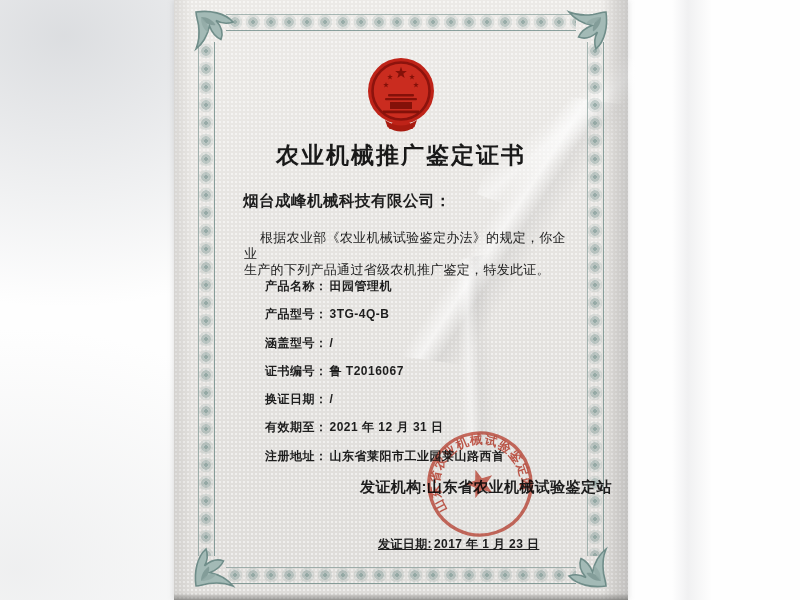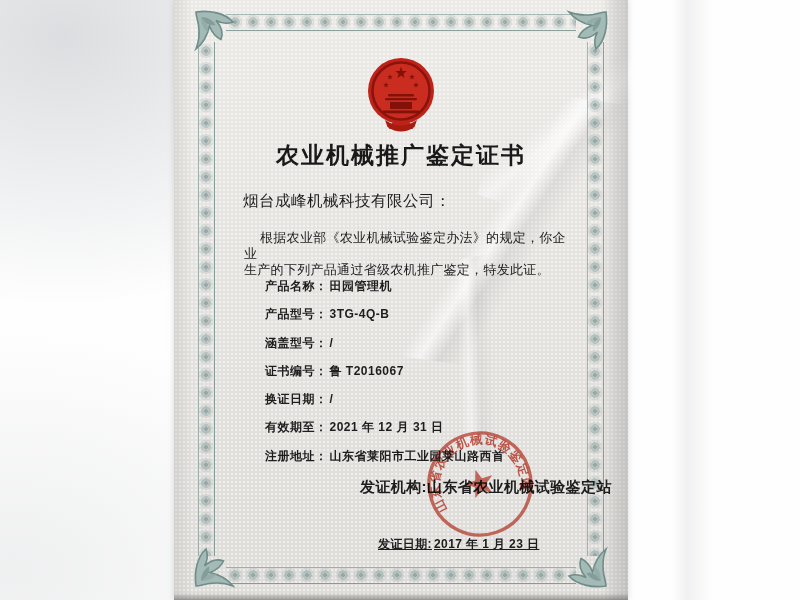--- a/index.html
+++ b/index.html
@@ -59,21 +59,21 @@
   .corner-tl{left:-5px;top:-5px;}
   .corner-tr{right:-5px;top:-5px;transform:rotate(90deg);}
   .corner-br{right:-5px;bottom:-5px;transform:rotate(180deg);}
   .corner-bl{left:-5px;bottom:-5px;transform:rotate(270deg);}
 
   
   .emblem{position:absolute;left:50%;top:57px;transform:translateX(-50%);}
   .cert-title{position:absolute;top:140px;left:26px;right:26px;text-align:center;
     font-family:Liberation Mono, monospace;font-weight:bold;font-size:23px;
     letter-spacing:2px;color:#191919;}
-  .recipient{position:absolute;top:191px;left:69px;font-size:15.5px;font-weight:normal;
+  .recipient{position:absolute;top:191px;left:69px;font-size:15.5px;font-weight:bold;
     color:#1d1d1d;letter-spacing:.5px;}
   .body-par{position:absolute;top:230px;left:70px;width:330px;font-size:13px;
     color:#222;line-height:16px;letter-spacing:.3px;}
   .body-line1{text-indent:16px;}
   .fields{position:absolute;top:272px;left:91px;}
   .field-row{height:28.3px;line-height:28.3px;font-size:12px;font-weight:bold;
     color:#1d1d1d;letter-spacing:.5px;white-space:nowrap;}
   .f-value{margin-left:2px;margin-top:37px;}
   .issuer-row{position:absolute;top:478px;left:186px;font-size:15px;font-weight:bold;
     color:#1d1d1d;letter-spacing:.4px;white-space:nowrap;}

